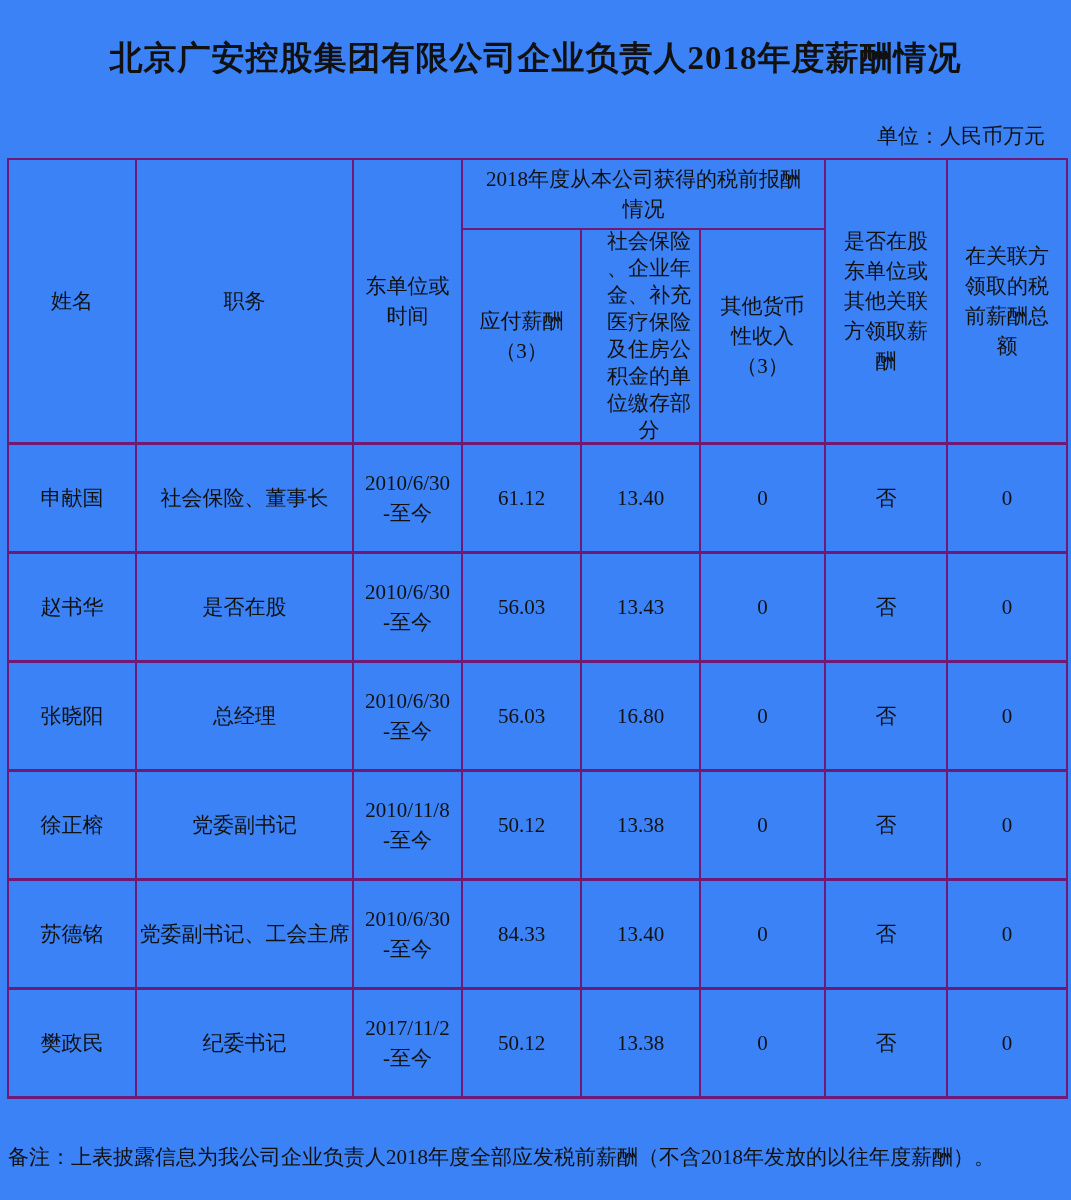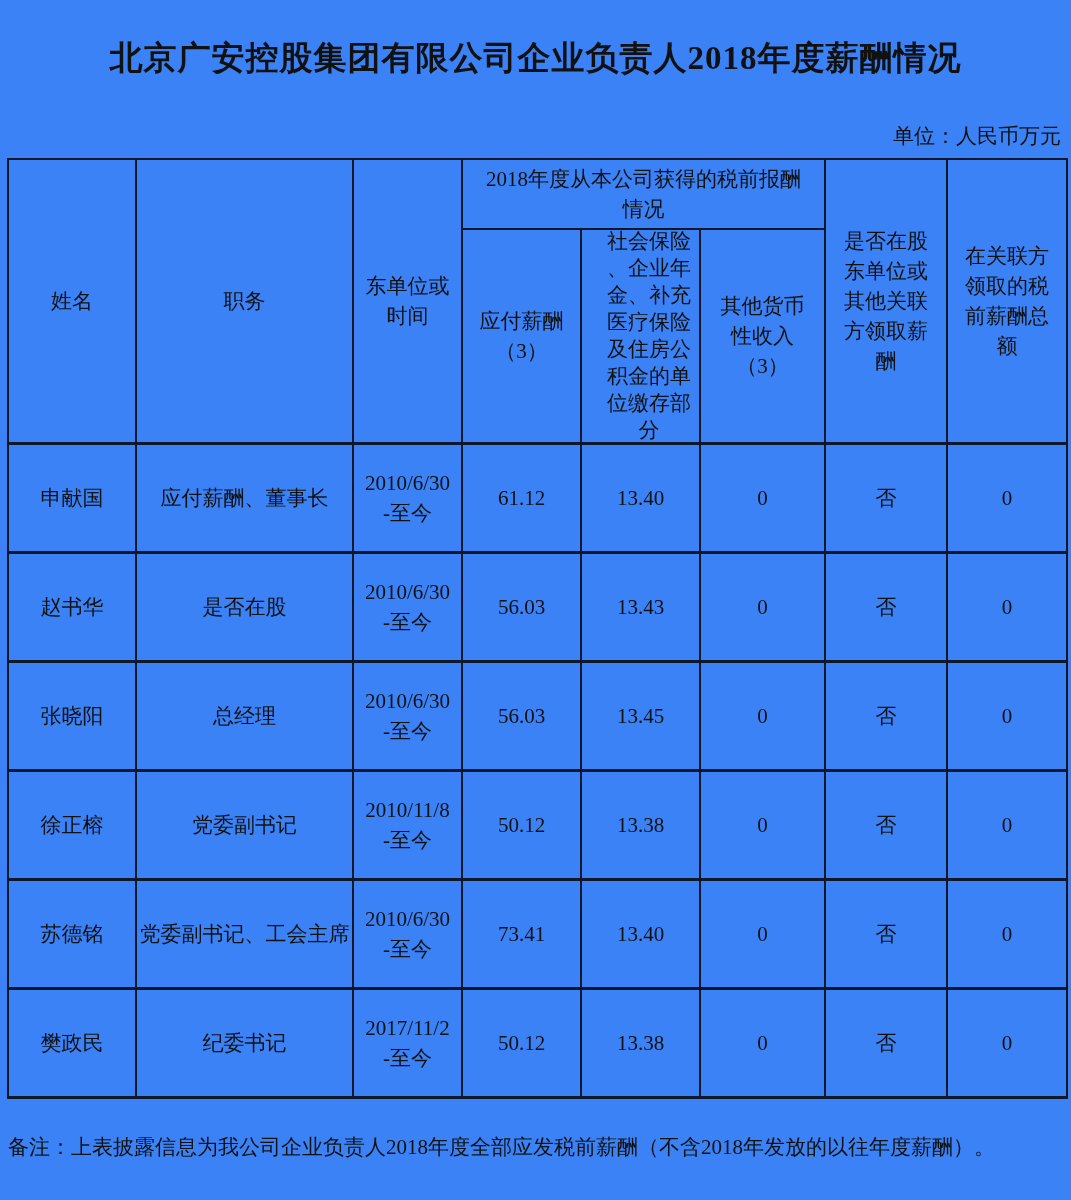--- a/index.html
+++ b/index.html
@@ -21,34 +21,34 @@
     margin: 0;
     padding-top: 36px;
     text-align: center;
     font-size: 33px;
     line-height: 1.35;
     font-weight: 700;
     letter-spacing: 1px;
   }
   .unit-note {
     margin-top: 42px;
-    padding-right: 10px;
+    padding-right: 26px;
     text-align: right;
     font-size: 21px;
     line-height: 1.3;
   }
   table.salary {
     border-collapse: collapse;
     table-layout: fixed;
     width: 1059px;
     margin: 8px 5px 0 7px;
   }
   table.salary th,
   table.salary td {
-    border: 2px solid #0f172a;
+    border: 2px solid #701a75;
     padding: 0;
     text-align: center;
     vertical-align: middle;
     font-weight: 400;
     font-size: 21px;
     line-height: 30px;
     white-space: pre-line;
     overflow: hidden;
   }
   table.salary tbody td {
@@ -62,21 +62,21 @@
     height: 212px;
     overflow: hidden;
     display: flex;
     flex-direction: column;
     justify-content: center;
     align-items: center;
     line-height: 27px;
     padding-left: 17px;
   }
   .footnote {
-    margin: 34px 0 0 8px;
+    margin: 44px 0 0 8px;
     font-size: 21px;
     line-height: 1.4;
   }
 </style>
 </head>
 <body>
 
 <div class="page">
 
   <h1 class="doc-title">北京广安控股集团有限公司企业负责人2018年度薪酬情况</h1>
@@ -124,21 +124,21 @@
 位缴存部
 分</div></th>
         <th>其他货币
 性收入
 （3）</th>
       </tr>
     </thead>
     <tbody>
       <tr>
         <td>申献国</td>
-        <td>应付薪酬、董事长</td>
+        <td>社会保险、董事长</td>
         <td>2010/6/30
 -至今</td>
         <td>61.12</td>
         <td>13.40</td>
         <td>0</td>
         <td>否</td>
         <td>0</td>
       </tr>
       <tr>
         <td>赵书华</td>
@@ -150,42 +150,42 @@
         <td>0</td>
         <td>否</td>
         <td>0</td>
       </tr>
       <tr>
         <td>张晓阳</td>
         <td>总经理</td>
         <td>2010/6/30
 -至今</td>
         <td>56.03</td>
-        <td>13.45</td>
+        <td>16.80</td>
         <td>0</td>
         <td>否</td>
         <td>0</td>
       </tr>
       <tr>
         <td>徐正榕</td>
         <td>党委副书记</td>
         <td>2010/11/8
 -至今</td>
         <td>50.12</td>
         <td>13.38</td>
         <td>0</td>
         <td>否</td>
         <td>0</td>
       </tr>
       <tr>
         <td>苏德铭</td>
         <td>党委副书记、工会主席</td>
         <td>2010/6/30
 -至今</td>
-        <td>73.41</td>
+        <td>84.33</td>
         <td>13.40</td>
         <td>0</td>
         <td>否</td>
         <td>0</td>
       </tr>
       <tr>
         <td>樊政民</td>
         <td>纪委书记</td>
         <td>2017/11/2
 -至今</td>

